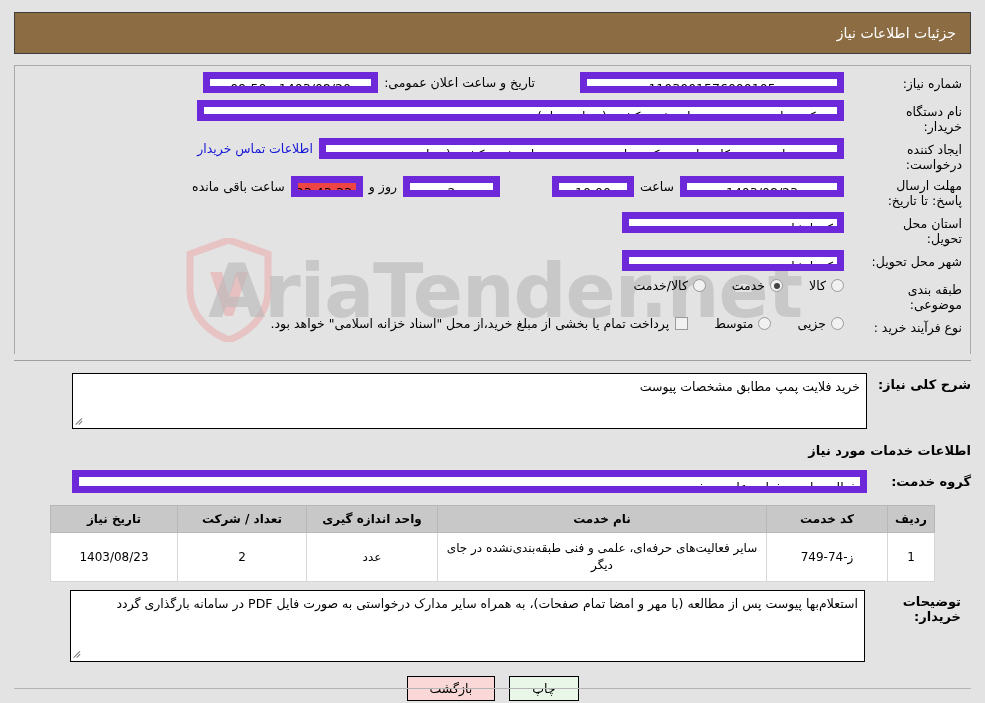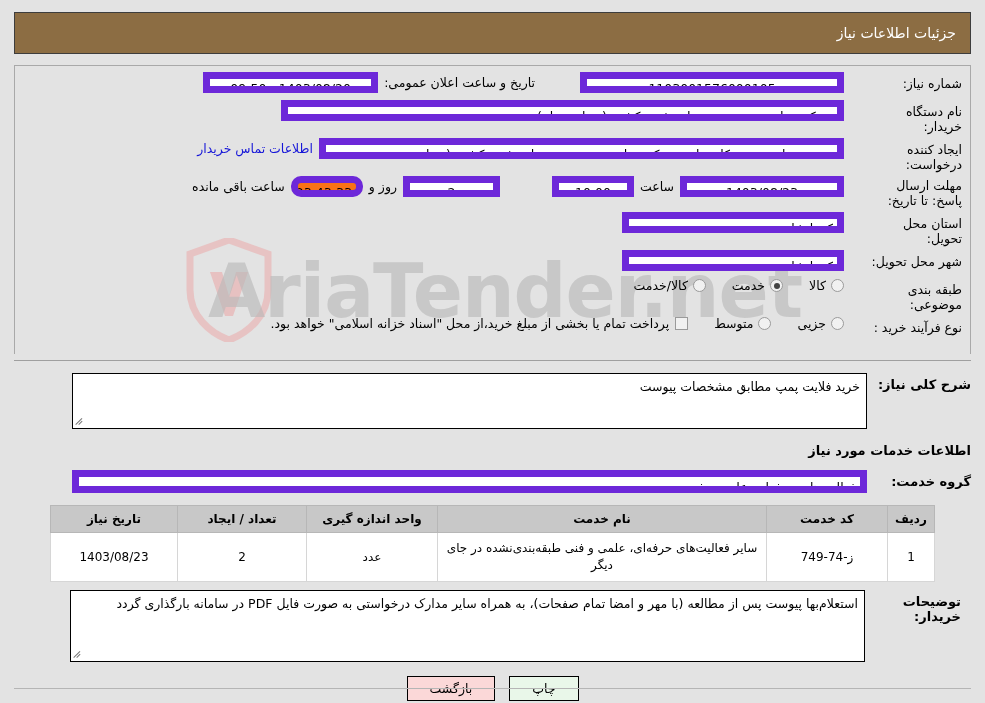--- a/index.html
+++ b/index.html
@@ -105,21 +105,21 @@
     line-height: 20px;
     font-size: 12.5px;
     color: #000;
     box-sizing: border-box;
     padding: 0 4px;
     overflow: hidden;
     white-space: nowrap;
   }
   .fbox.center { text-align: center; }
   .fbox.right  { text-align: right; }
-  .fbox.ivory  { background: #f97316; border-radius: 10px; }
+  .fbox.ivory  { background: #ef4444; }
 
   .inline-lbl {
     font-size: 12.5px;
     padding: 0 6px;
     line-height: 21px;
     white-space: nowrap;
   }
   .link-text {
     color: #1616d8;
     font-size: 12.5px;
@@ -340,21 +340,21 @@
 
     <div class="frow">
       <span class="flabel lbl-w">شماره نیاز:</span>
       <div class="fbox center" style="width:264px">1103001576000105</div>
       <span class="inline-lbl" style="margin-right:39px">تاریخ و ساعت اعلان عمومی:</span>
       <div class="fbox center" style="width:175px">1403/08/20 - 09:50</div>
     </div>
 
     <div class="frow">
       <span class="flabel lbl-w">نام دستگاه خریدار:</span>
-      <div class="fbox right" style="width:563px">شرکت تولید نیروی برق منطقه غرب کشور (سهامی عام)</div>
+      <div class="fbox right" style="width:647px">شرکت تولید نیروی برق منطقه غرب کشور (سهامی عام)</div>
     </div>
 
     <div class="frow">
       <span class="flabel lbl-w">ایجاد کننده درخواست:</span>
       <div class="fbox right" style="width:525px">محمدسجاد تحریری کارشناس شرکت تولید نیروی برق منطقه غرب کشور (سهام</div>
       <span class="link-text">اطلاعات تماس خریدار</span>
     </div>
 
     <div class="frow">
       <span class="flabel lbl-w" style="line-height:15px;padding-top:2px">مهلت ارسال پاسخ: تا تاریخ:</span>
@@ -437,21 +437,21 @@
   </div>
 
   <div id="items-table-wrap">
     <table class="items">
       <thead>
         <tr>
           <th style="width:38px">ردیف</th>
           <th style="width:112px">کد خدمت</th>
           <th>نام خدمت</th>
           <th style="width:122px">واحد اندازه گیری</th>
-          <th style="width:120px">تعداد / ایجاد</th>
+          <th style="width:120px">تعداد / شرکت</th>
           <th style="width:118px">تاریخ نیاز</th>
         </tr>
       </thead>
       <tbody>
         <tr>
           <td>1</td>
           <td>ز-74-749</td>
           <td class="name-cell">سایر فعالیت‌های حرفه‌ای، علمی و فنی طبقه‌بندی‌نشده در جای دیگر</td>
           <td>عدد</td>
           <td>2</td>

